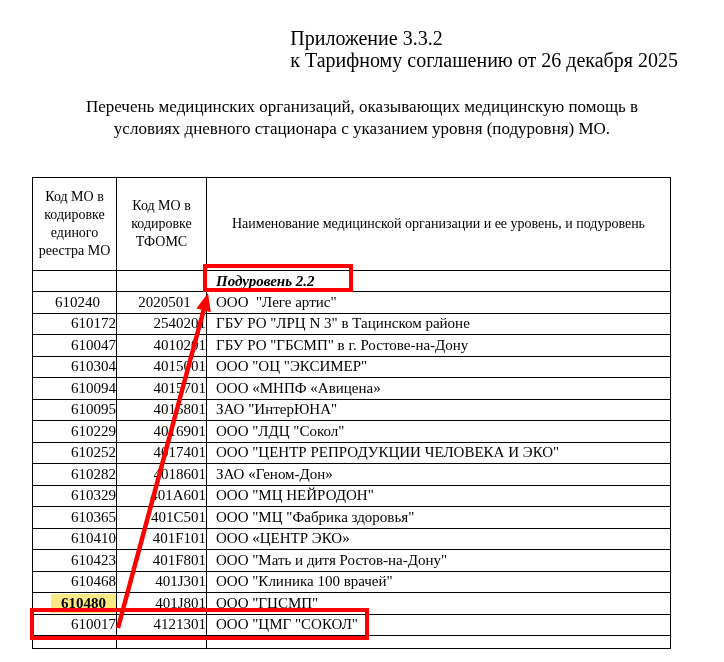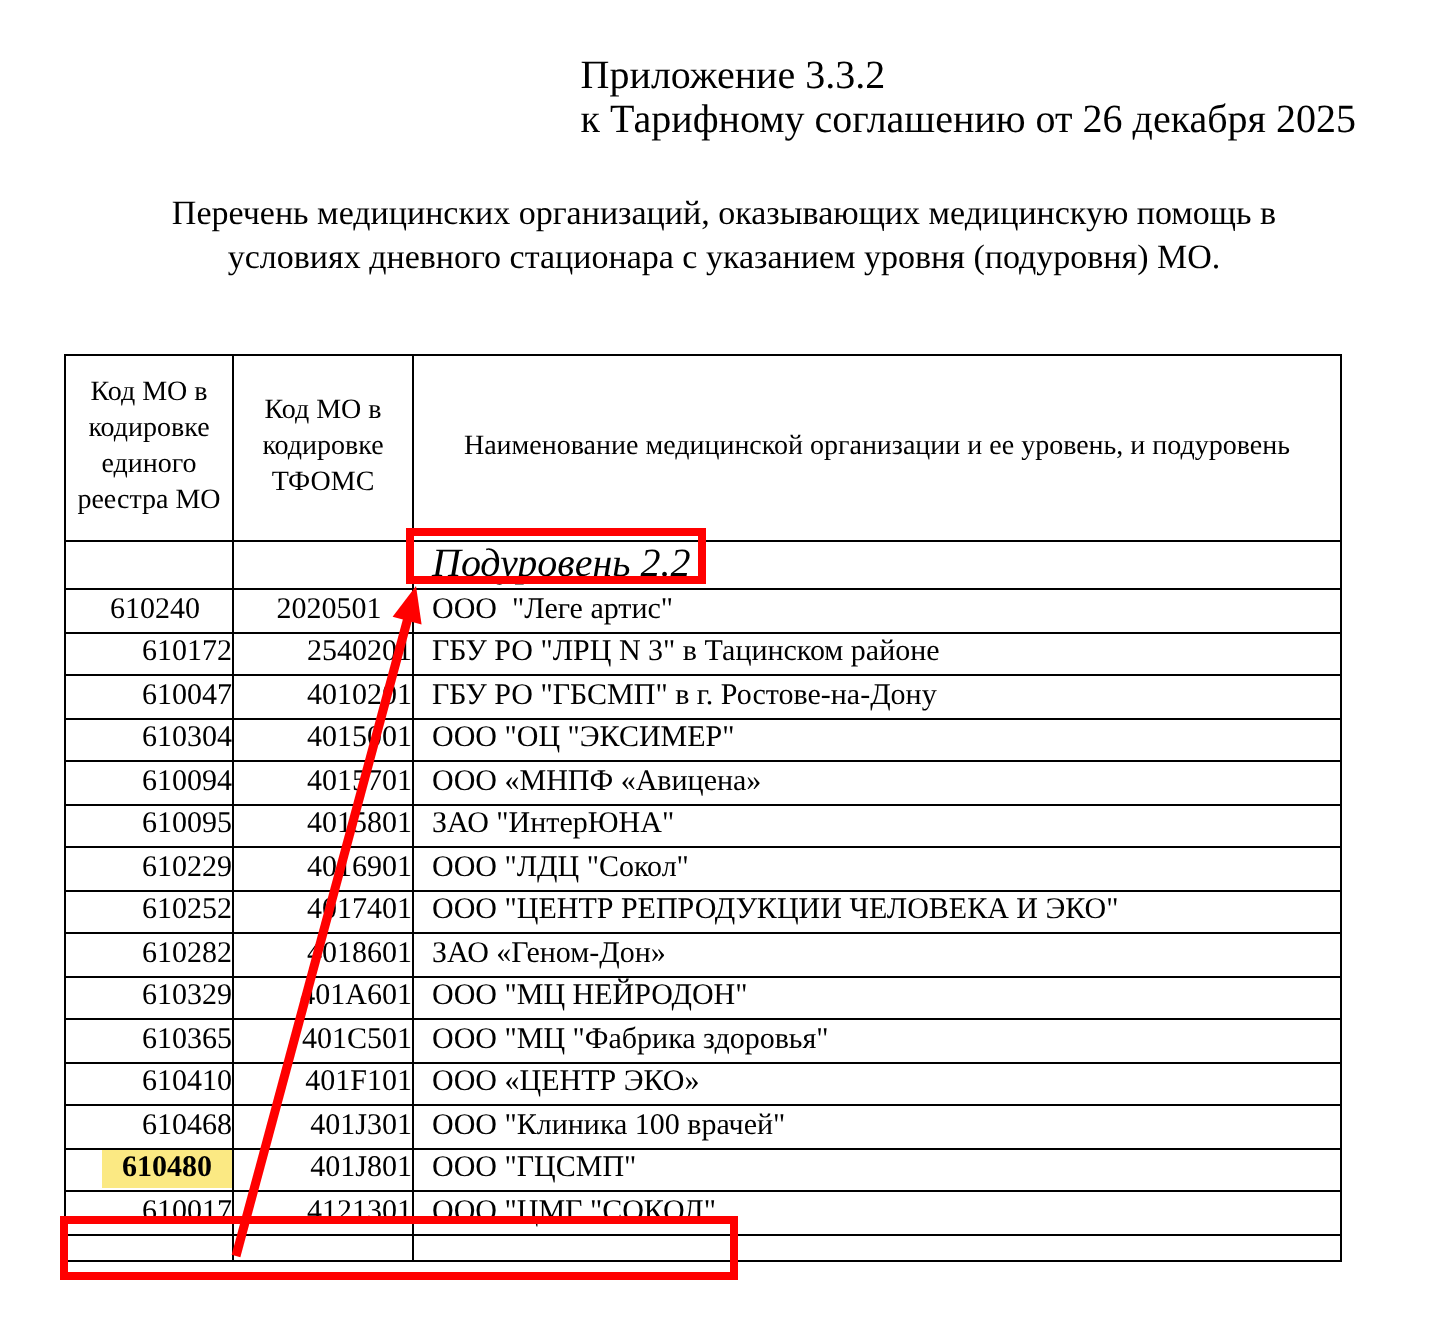--- a/index.html
+++ b/index.html
@@ -56,25 +56,25 @@
   }
   .mo-table td{
     height:20.5px;
     vertical-align:middle;
   }
   td.col-code{ text-align:right; }
   tr.first-data-row td.col-code{ text-align:center; padding-left:6px;margin-left:40px; }
   td.col-name{ text-align:left; padding-left:9px; white-space:pre; }
   tr.sublevel-row td{ height:20px; }
   td.sublevel-cell{
-    font-weight:normal;
+    font-weight:bold;
     font-style:italic;
     text-align:left;
     padding-left:9px;
-    font-size:20px;
+    font-size:15px;
   }
   .hl{
     display:inline-block;
     padding:1px 10px;
     font-weight:bold;
   }
   
   .anno-box{
     position:absolute;
     box-sizing:border-box;
@@ -180,20 +180,25 @@
           <td class="col-code">610365</td>
           <td class="col-code">401C501</td>
           <td class="col-name">ООО "МЦ "Фабрика здоровья"</td>
         </tr>
         <tr>
           <td class="col-code">610410</td>
           <td class="col-code">401F101</td>
           <td class="col-name">ООО «ЦЕНТР ЭКО»</td>
         </tr>
         <tr>
+          <td class="col-code">610423</td>
+          <td class="col-code">401F801</td>
+          <td class="col-name">ООО "Мать и дитя Ростов-на-Дону"</td>
+        </tr>
+        <tr>
           <td class="col-code">610468</td>
           <td class="col-code">401J301</td>
           <td class="col-name">ООО "Клиника 100 врачей"</td>
         </tr>
         <tr>
           <td class="col-code"><span class="hl" style="background: rgb(251, 233, 131);">610480</span></td>
           <td class="col-code">401J801</td>
           <td class="col-name">ООО "ГЦСМП"</td>
         </tr>
         <tr>

